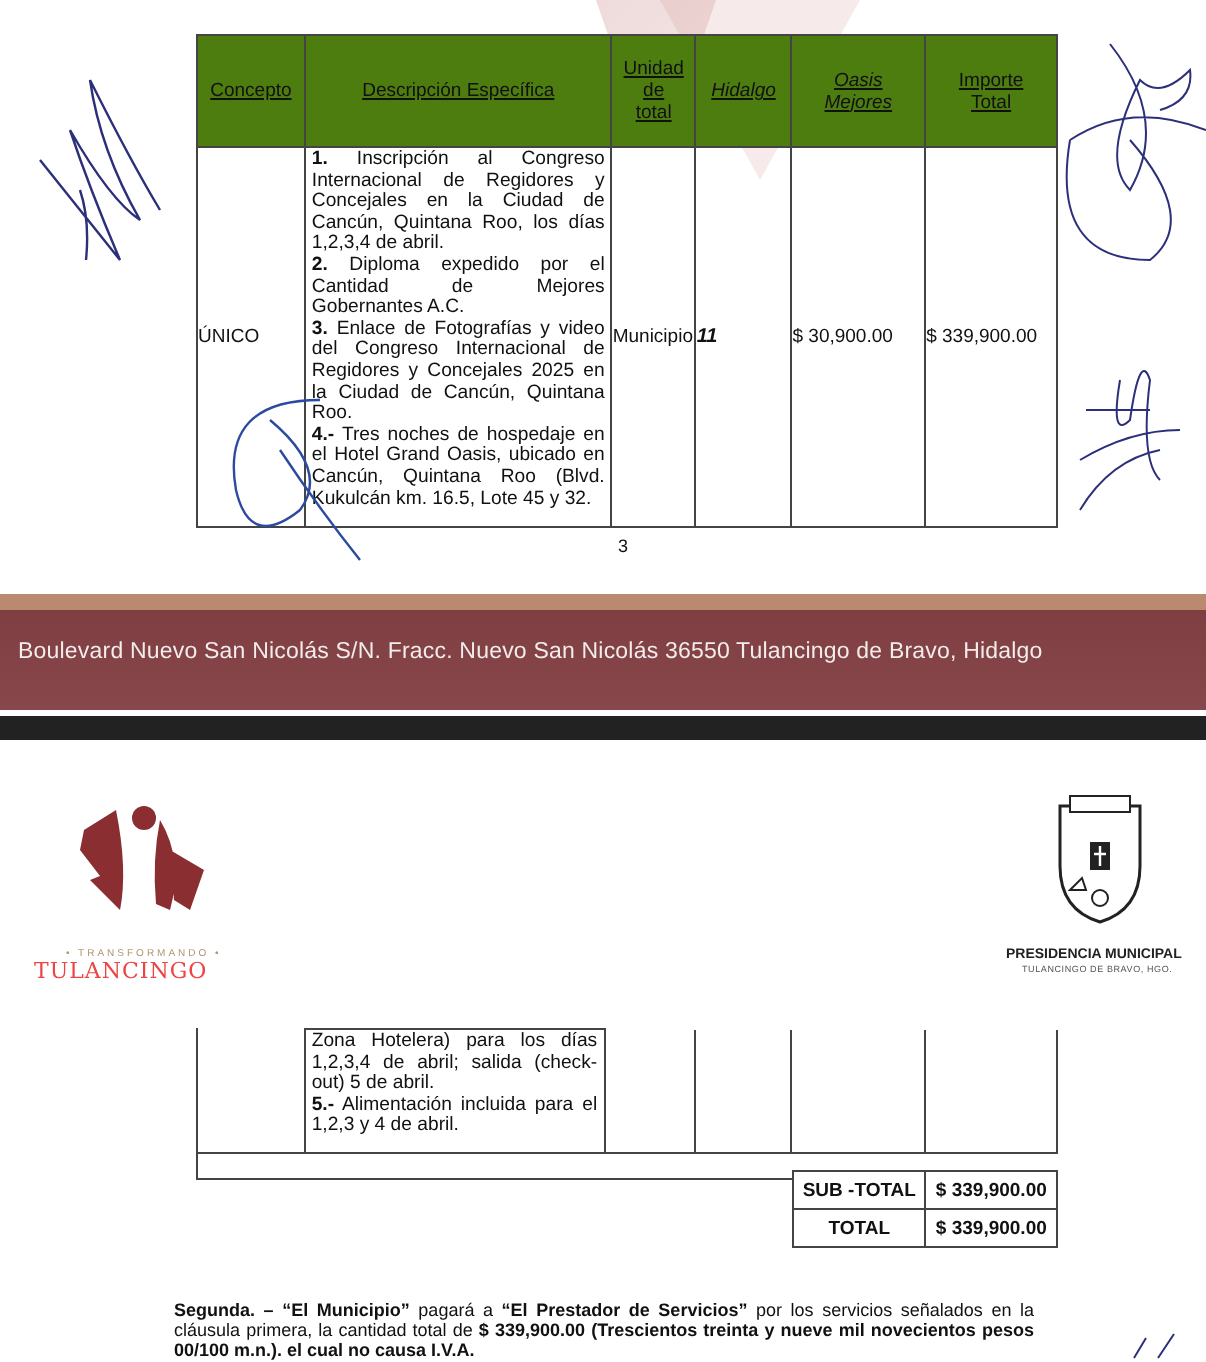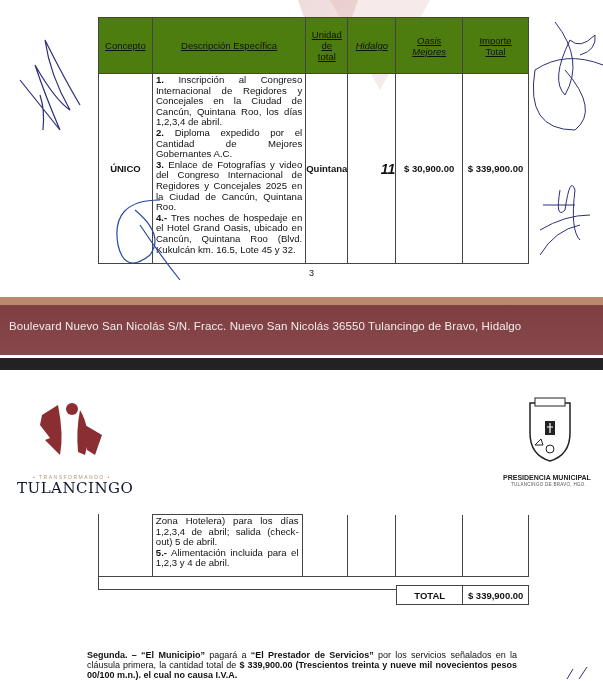--- a/index.html
+++ b/index.html
@@ -7,29 +7,29 @@
   .abs { position:absolute; }
   .watermark { position:absolute; pointer-events:none; }
   .wm1 { left:250px; top:0px; width:240px; height:70px; background:linear-gradient(135deg, rgba(180,90,90,0.25), rgba(230,190,190,0.15)); clip-path:polygon(20% 0,45% 0,35% 100%,30% 100%); }
   .wm2 { left:330px; top:0px; width:100px; height:90px; background:rgba(210,140,140,0.18); clip-path:polygon(0 0,100% 0,50% 100%); }
   table.grid { border-collapse:collapse; position:absolute; }
   table.grid td, table.grid th { border:1px solid #444; padding:0; vertical-align:middle; }
   .hdr th { background:#4d7c0f; font-weight:normal; font-size:9.5px; text-align:center; line-height:11px; color:#111;text-decoration:underline; }
   .hdr th.it { font-style:italic; }
   .desc { font-size:9.6px; line-height:10.6px; text-align:justify; padding:1px 3px !important; vertical-align:top !important; }
   .desc b { font-weight:bold; }
-  .cell-bold { font-weight:bold; font-size:9.5px; text-align:center; }
-  .cell-it { font-style:italic; font-weight:bold; font-size:14px; text-align:right; }
+  .cell-bold { font-weight:normal; font-size:9.5px; text-align:left; }
+  .cell-it { font-style:italic; font-weight:bold; font-size:10px; text-align:left; }
   .page-num { left:309px; top:268px; font-size:9px; }
   .footer-band { left:0; top:297px; width:603px; height:58px; background:linear-gradient(#b98a6e 0, #b98a6e 8px, #7e3e42 8px, #87474b 100%); }
   .footer-text { left:9px; top:320px; font-size:11.5px; color:#f3ecea; white-space:nowrap; letter-spacing:0.1px; }
   .dark-band { left:0; top:358px; width:603px; height:12px; background:#222; }
   .logo-tul { left:30px; top:400px; width:80px; height:60px; }
   .tul-small { left:33px; top:474px; font-size:5px; color:#b0946e; letter-spacing:1.5px; }
-  .tul-big { left:17px; top:479px; font-family:"DejaVu Serif", serif; font-size:15px; color:#0f172a; letter-spacing:0.5px; }
+  .tul-big { left:17px; top:479px; font-family:"DejaVu Serif", serif; font-size:11px; color:#ef4444; letter-spacing:0.5px; }
   .shield { left:525px; top:393px; width:50px; height:70px; }
   .pres-title { left:503px; top:474px; font-size:7px; font-weight:bold; color:#222; white-space:nowrap; }
   .pres-sub { left:511px; top:482px; font-size:4.5px; color:#555; white-space:nowrap; letter-spacing:0.3px; }
   .tot { font-weight:bold; font-size:9.5px; text-align:center; }
   .para { left:87px; top:650px; width:430px; font-size:9px; line-height:10.2px; color:#111; text-align:justify; }
   .sig svg { overflow:visible; }
 </style>
 </head>
 <body>
 
@@ -55,21 +55,21 @@
     <th><span>Importe</span><br><span>Total</span></th>
   </tr>
   <tr style="height:190px;">
     <td class="cell-bold">ÚNICO</td>
     <td class="desc">
       <div><b>1.</b><span> Inscripción al Congreso Internacional de Regidores y Concejales en la Ciudad de Cancún, Quintana Roo, los días 1,2,3,4 de abril.</span></div>
       <div><b>2.</b><span> Diploma expedido por el Cantidad de Mejores Gobernantes A.C.</span></div>
       <div><b>3.</b><span> Enlace de Fotografías y video del Congreso Internacional de Regidores y Concejales 2025 en la Ciudad de Cancún, Quintana Roo.</span></div>
       <div><b>4.-</b><span> Tres noches de hospedaje en el Hotel Grand Oasis, ubicado en Cancún, Quintana Roo (Blvd. Kukulcán km. 16.5, Lote 45 y 32.</span></div>
     </td>
-    <td class="cell-bold">Quintana</td>
+    <td class="cell-bold">Municipio</td>
     <td class="cell-it">11</td>
     <td class="cell-bold">$ 30,900.00</td>
     <td class="cell-bold">$ 339,900.00</td>
   </tr>
 </tbody>
   </table>
 
 <div class="abs page-num">3</div>
 
 <div class="abs sig" style="left:15px; top:35px;">
@@ -145,20 +145,24 @@
   </table>
 <div class="abs" style="left:98px; top:514px; width:1px; height:75px; background:#444;"></div>
 <div class="abs" style="left:98px; top:589px; width:298px; height:1px; background:#444;"></div>
 
 <table class="grid" style="left:396px; top:585px; width:133px;">
   <colgroup>
       <col style="width:67px">
       <col style="width:66px">
     </colgroup>
   <tbody>
+      <tr style="height:19px;">
+    <td class="tot">SUB -TOTAL</td>
+    <td class="tot">$ 339,900.00</td>
+  </tr>
   <tr style="height:19px;">
     <td class="tot">TOTAL</td>
     <td class="tot">$ 339,900.00</td>
   </tr>
 </tbody>
   </table>
 
 <div class="abs para">
   <b>Segunda. –</b><b> “El Municipio”</b><span> pagará a </span><b>“El Prestador de Servicios”</b><span> por los servicios señalados en la cláusula primera, la cantidad total de </span><b>$ 339,900.00 (Trescientos treinta y nueve mil novecientos pesos 00/100 m.n.). el cual no causa I.V.A.</b>
 </div>

